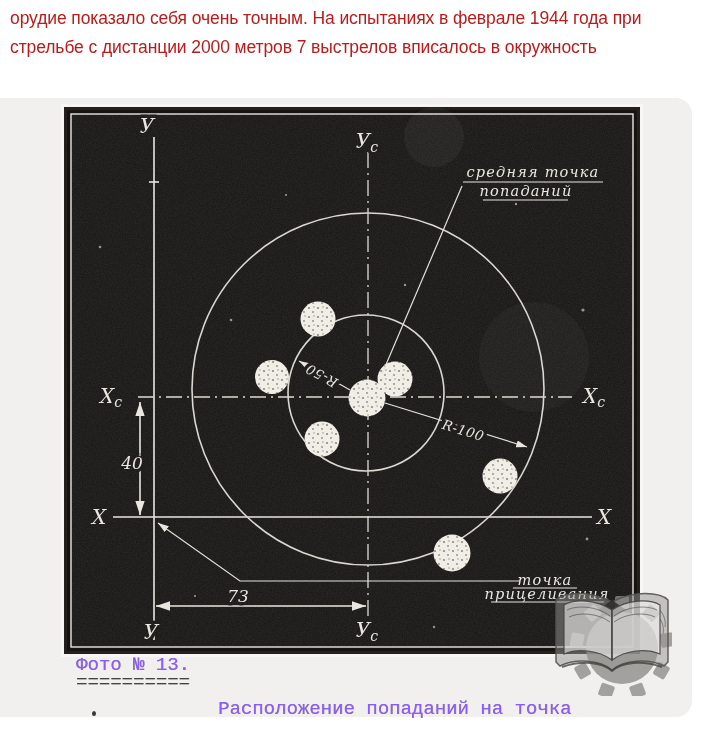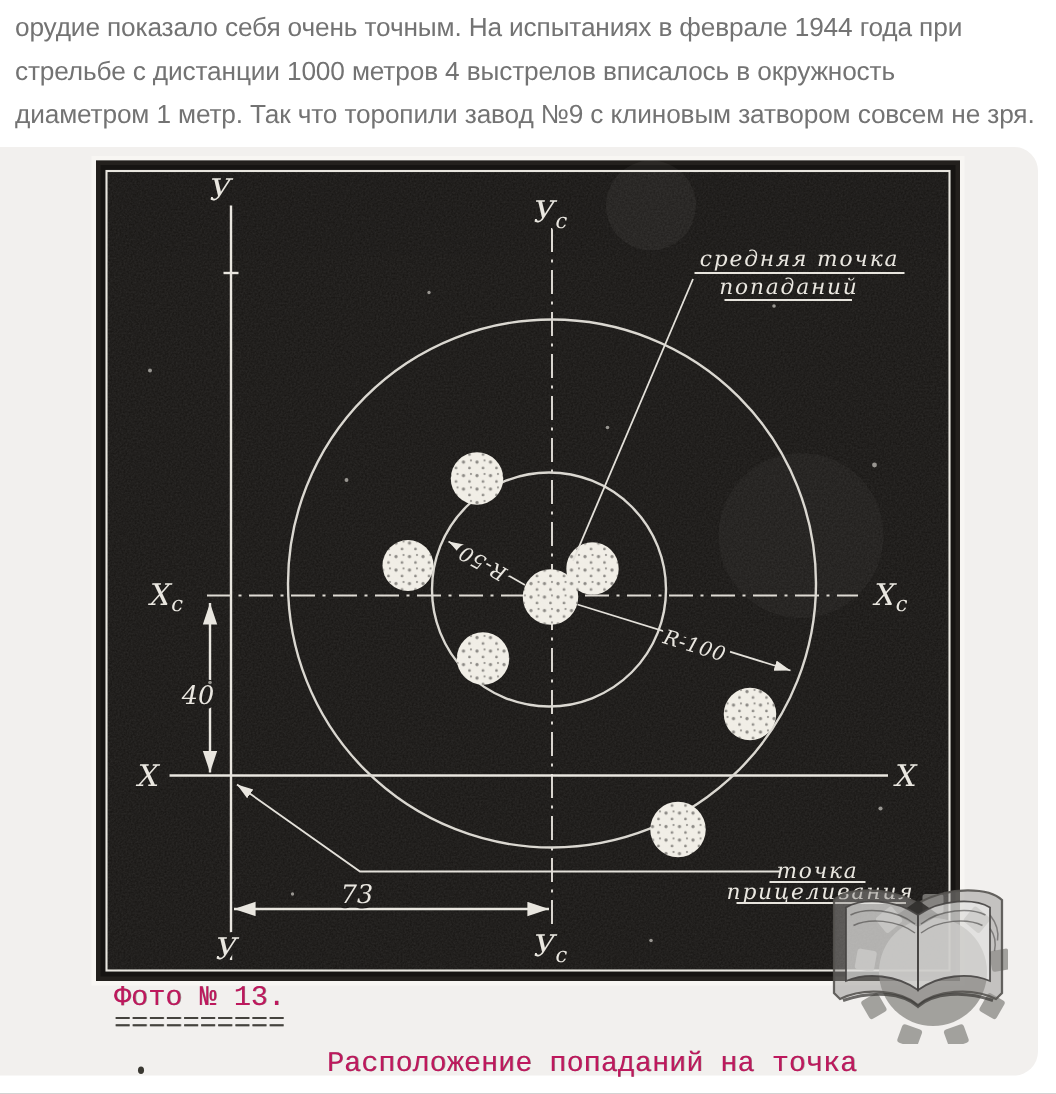--- a/index.html
+++ b/index.html
@@ -1,20 +1,20 @@
 <!DOCTYPE html>
 <html><head>
 <meta charset="utf-8">
 <style>
   html,body{margin:0;padding:0;background:#fff;}
   .screen{position:relative;width:704px;height:729px;background:#ffffff;overflow:hidden;
           font-family:"Liberation Sans",sans-serif;}
   
   .para{position:absolute;left:10px;top:4px;width:690px;
-        font:17.5px/29px "Liberation Sans",sans-serif;color:#737373;letter-spacing:-0.1px;}
+        font:17.5px/29px "Liberation Sans",sans-serif;color:#b91c1c;letter-spacing:-0.1px;}
   
   .scan{position:absolute;left:0;top:98px;width:692px;height:619px;background:#f2f0ee;
         border-radius:0 16px 16px 0;}
   
   .photo{position:absolute;left:61px;top:6px;width:582px;height:553px;background:#f8f6f3;}
   .photo-inner{position:absolute;left:3px;top:3px;width:576px;height:547px;background:#161412;}
   svg text{fill:#e9e6df;}
   .halo{paint-order:stroke;stroke:#161412;stroke-width:7px;stroke-linejoin:round;}
   .axis-lbl{font:italic 20px "DejaVu Serif",serif;}
   .sub{font-size:14px;}
@@ -22,36 +22,35 @@
   .dim{font:italic 17px "DejaVu Serif",serif;}
   .r-lbl{font:italic 13.5px "DejaVu Serif",serif;letter-spacing:0.5px;}
   .ring{fill:none;stroke:#d9d6cf;stroke-width:1.6;}
   .hole{fill:#f0ede5;}
   .hole-tex{fill:url(#dots);opacity:0.5;}
   .wline{stroke:#e8e5de;stroke-width:1.6;fill:none;}
   .dashdot{stroke:#ddd9d2;stroke-width:1.3;fill:none;stroke-dasharray:16 5 2 5;}
   .leader{stroke:#e2dfd8;stroke-width:1.2;fill:none;}
   .ulin{stroke:#e6e3dc;stroke-width:1.2;}
   
-  .cap{position:absolute;font-family:"Liberation Mono",monospace;font-size:19px;color:#be185d;
+  .cap{position:absolute;font-family:"Liberation Mono",monospace;font-size:19px;color:#8b5cf6;
        white-space:pre;text-shadow:0.4px 0.3px 0 rgba(50,48,40,0.45);}
   .cap-eq{color:#45433e;}
   .cap-col{line-height:22.5px;}
   .dot-art{position:absolute;left:92px;top:613px;width:4px;height:5px;border-radius:50%;background:#3a3832;}
   .wm{position:absolute;left:552px;top:490px;}
 </style>
 </head>
 <body>
 
 <div class="screen">
 
   <div class="para">
     <div>орудие показало себя очень точным. На испытаниях в феврале 1944 года при</div>
-    <div>стрельбе с дистанции 1000 метров 4 выстрелов вписалось в окружность</div>
-    <div>диаметром 1 метр. Так что торопили завод №9 с клиновым затвором совсем не зря.</div>
+    <div>стрельбе с дистанции 2000 метров 7 выстрелов вписалось в окружность</div>
   </div>
 
   <div class="scan">
 
     <div class="photo">
       <div class="photo-inner">
         <svg width="576" height="547" viewBox="0 0 576 547">
           <defs>
             <marker id="arw" orient="auto-start-reverse" markerWidth="10" markerHeight="8" refX="9" refY="3">
               <path d="M0,0 L9,3 L0,6 Z" fill="#e8e5de"></path>

